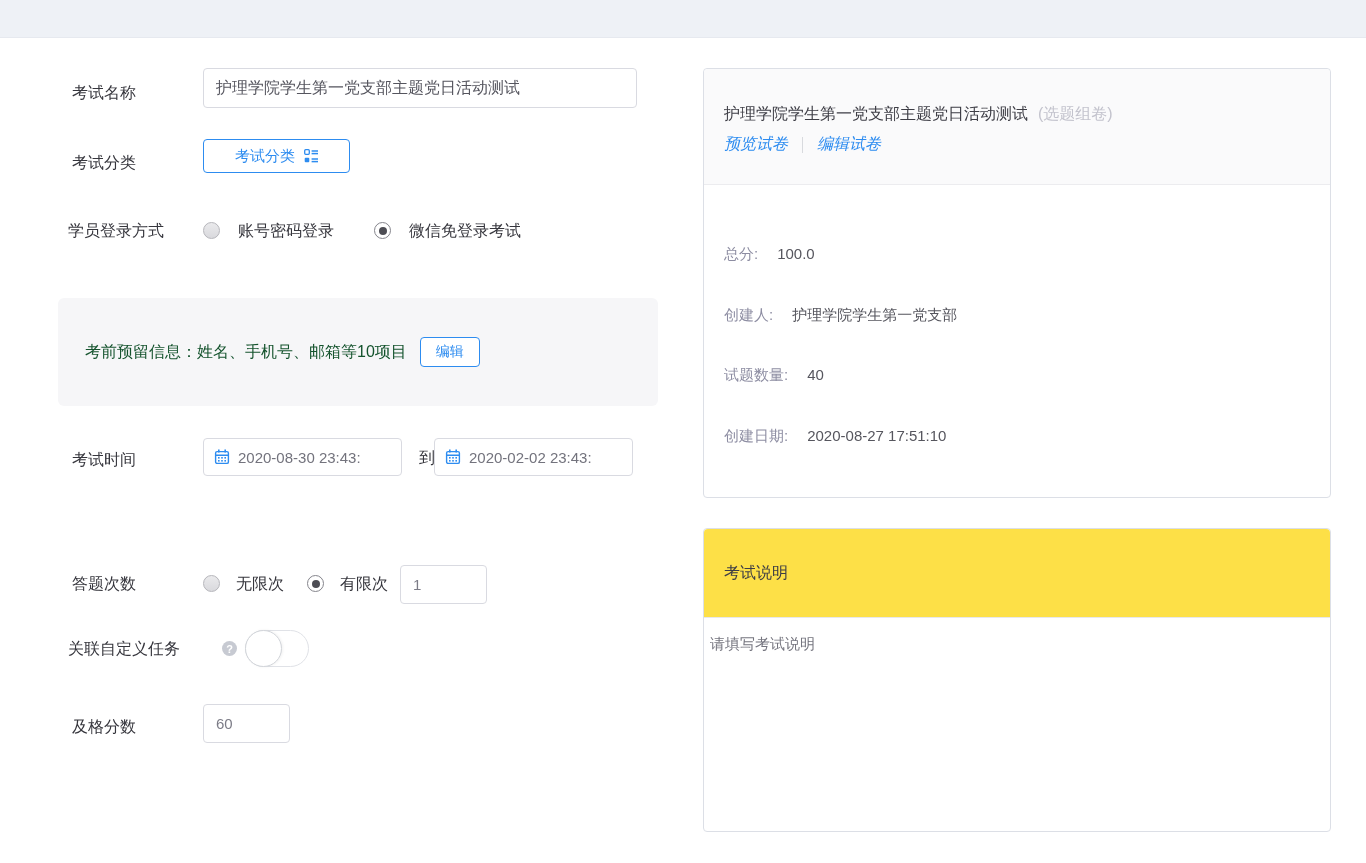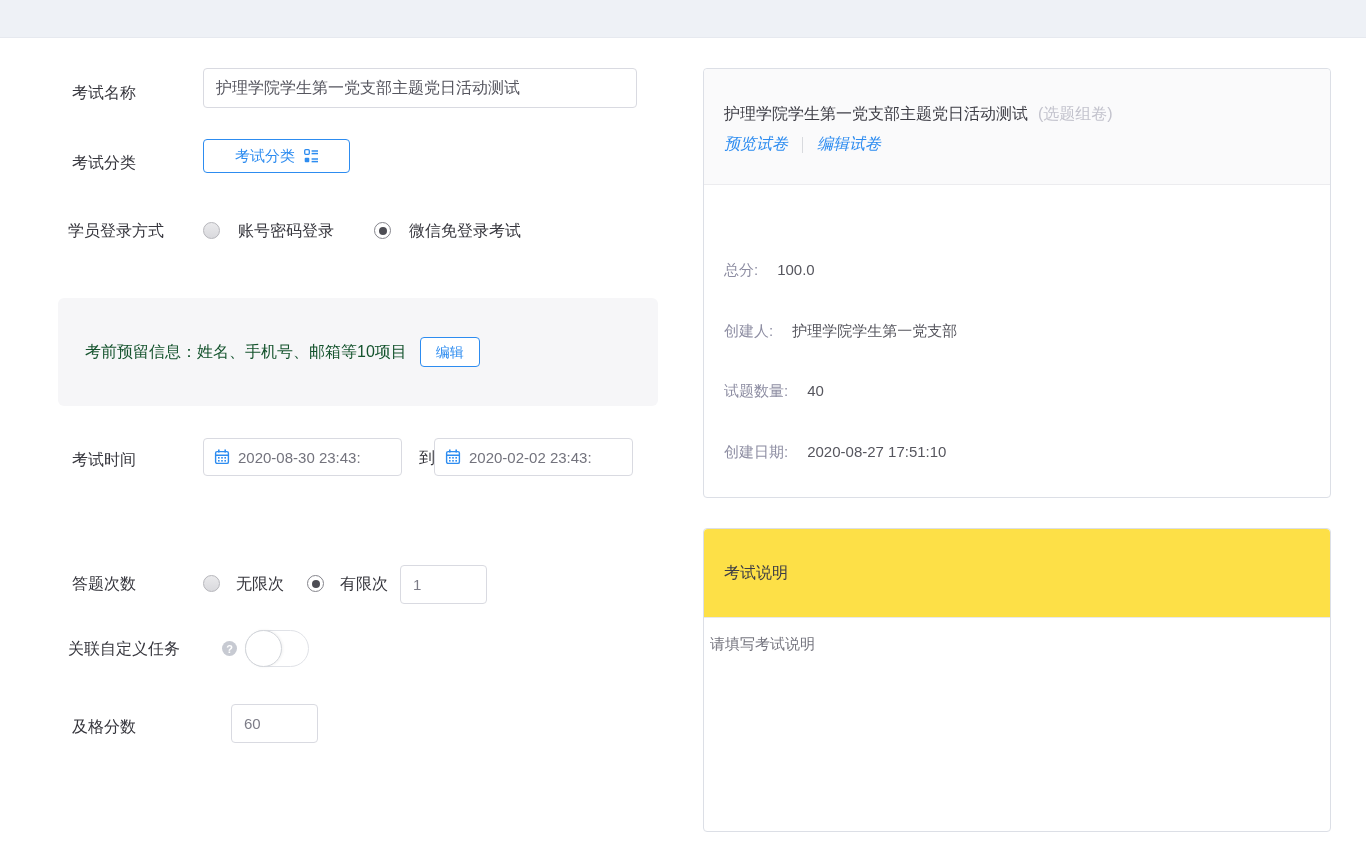--- a/index.html
+++ b/index.html
@@ -39,21 +39,21 @@
   }
   .radio.checked::after{content:"";width:8px;height:8px;border-radius:50%;background:#4d4d54;}
   
   .panel{
     left:58px;top:298px;width:600px;height:108px;background:#f6f6f8;border-radius:6px;
     display:flex;align-items:center;padding-left:27px;box-sizing:border-box;gap:13px;
   }
   .panel-text{font-size:16px;color:#14532d;white-space:nowrap;}
   .edit-btn{
     box-sizing:border-box;border:1px solid #2d8cf0;border-radius:4px;background:#fff;color:#2d8cf0;
-    font-size:14px;padding:6px 15px;cursor:pointer;line-height:16px;
+    font-size:14px;padding:6px 15px;cursor:pointer;line-height:16px;font-family:Liberation Mono, monospace;
   }
   
   .datefield{
     box-sizing:border-box;border:1px solid #d9dae1;border-radius:4px;background:#fff;
     display:flex;align-items:center;gap:8px;padding:0 0 0 10px;overflow:hidden;cursor:pointer;
   }
   .datefield .dtext{font-size:15px;color:#73737d;white-space:nowrap;}
   
   .toggle{
     box-sizing:border-box;width:64px;height:37px;border:1px solid #e0e2e7;border-radius:19px;
@@ -77,21 +77,21 @@
     box-sizing:border-box;height:116px;background:#fafafb;border-bottom:1px solid #ececef;
     border-radius:4px 4px 0 0;padding:35px 40px 0 20px;
   }
   .paper-title-line{display:flex;align-items:baseline;gap:10px;}
   .paper-title{font-size:16px;color:#3d3d45;white-space:nowrap;}
   .paper-subtitle{font-size:16px;color:#c3c3cd;white-space:nowrap;}
   .paper-links{display:flex;justify-content:flex-start;align-items:center;gap:14px;margin-top:9px;font-style:italic;}
   .plink{font-size:16px;color:#2d8cf0;text-decoration:none;cursor:pointer;white-space:nowrap;}
   .vdivider{width:1px;height:16px;background:#d8dade;}
   .info-row{position:absolute;left:20px;display:flex;align-items:baseline;gap:19px;white-space:nowrap;}
-  .info-label{font-size:15px;color:#8d8da2;margin-top:16px;}
+  .info-label{font-size:15px;color:#8d8da2;}
   .info-value{font-size:15px;color:#56565e;}
   .card2{left:703px;top:528px;width:628px;height:304px;}
   .card2-header{
     box-sizing:border-box;height:89px;background:#fde047;border-bottom:1px solid #e8e8eb;
     border-radius:4px 4px 0 0;display:flex;align-items:center;padding-left:20px;
   }
   .card2-title{font-size:16px;color:#3d3d45;}
   .card2-body{box-sizing:border-box;padding:17px 10px 0 6px;font-size:15px;color:#75757f;}
   
   .icon16{width:16px;height:16px;display:inline-block;flex:0 0 auto;}
@@ -179,21 +179,21 @@
 <div class="abs flabel" style="left:330px;top:574px;">有限次</div>
 <input class="abs ninput" style="left: 400px; top: 565px; width: 87px; height: 39px;" value="1">
 
 <div class="abs flabel" style="left:58px;top:639px;">关联自定义任务</div>
 <span class="abs help" style="left:222px;top:641px;"></span>
 <div class="abs toggle" style="left:245px;top:630px;">
   <span class="knob"></span>
 </div>
 
 <div class="abs flabel" style="left:62px;top:717px;">及格分数</div>
-<input class="abs ninput" style="left: 203px; top: 704px; width: 87px; height: 39px; margin-left: 28px;" value="60">
+<input class="abs ninput" style="left: 203px; top: 704px; width: 87px; height: 39px;" value="60">
 
 <div class="abs card card1">
   <div class="card1-header">
     <div class="paper-title-line">
       <span class="paper-title">护理学院学生第一党支部主题党日活动测试</span>
       <span class="paper-subtitle">(选题组卷)</span>
     </div>
     <div class="paper-links">
       <a class="plink">预览试卷</a>
       <span class="vdivider"></span>

